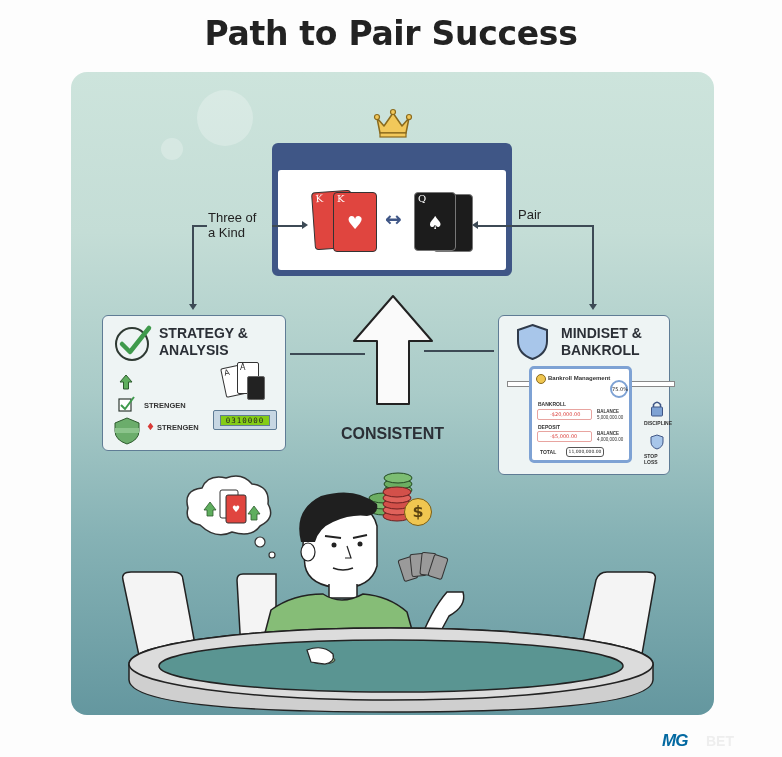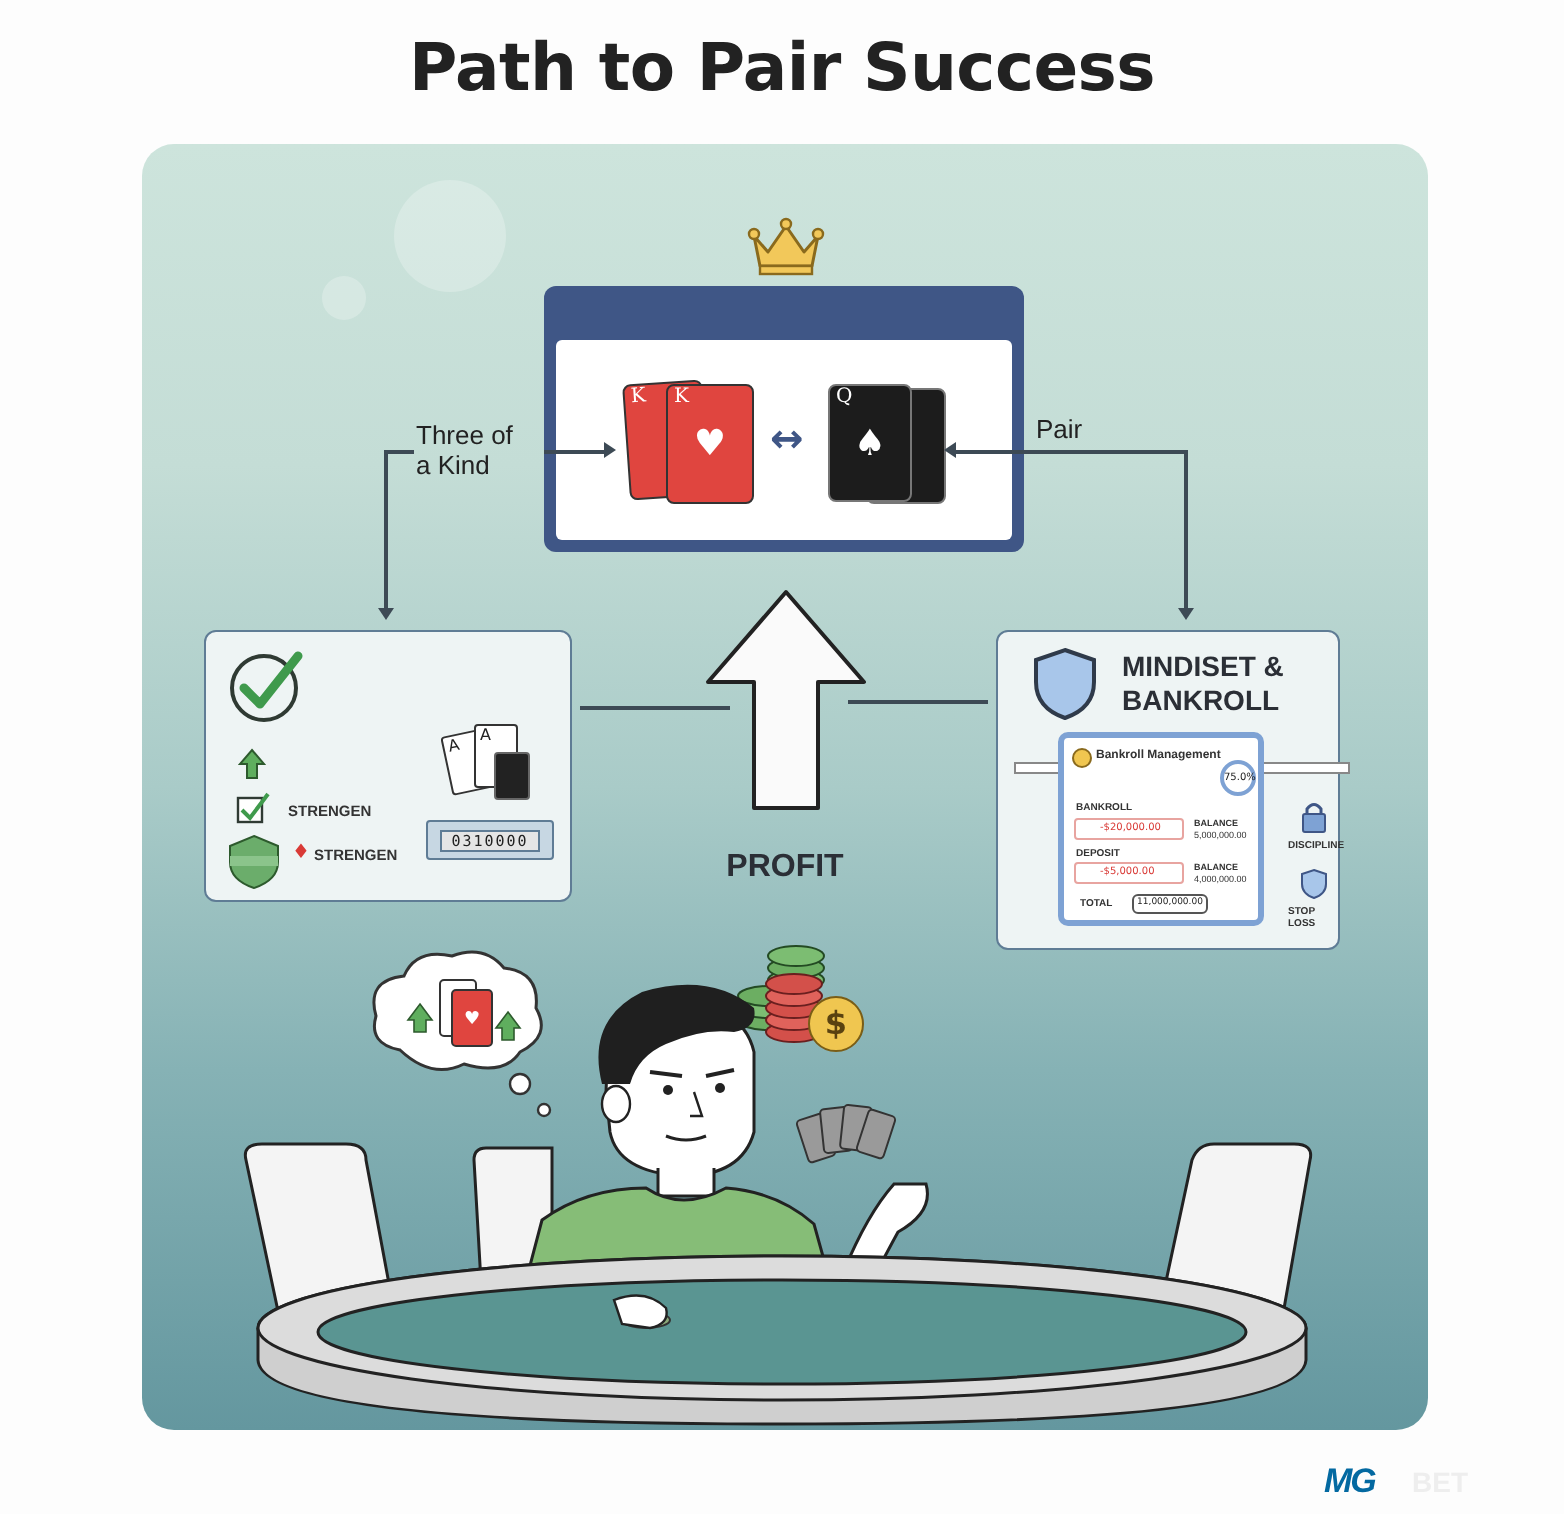--- a/index.html
+++ b/index.html
@@ -94,47 +94,51 @@
 <div class="line-v" style="left:592px;top:225px;height:82px;"></div>
 <div class="arrowhead-down" style="left:589px;top:304px;"></div>
 
 <svg class="abs" style="left:352px;top:294px;" width="82" height="112" viewBox="0 0 82 112">
   <path d="M41 2 L80 47 L57 47 L57 110 L25 110 L25 47 L2 47 Z" fill="#fafafa" stroke="#222" stroke-width="2" stroke-linejoin="round"></path>
 </svg>
 <div class="line-h" style="left:290px;top:353px;width:75px;"></div>
 <div class="line-h" style="left:424px;top:350px;width:70px;"></div>
 
 <div class="cp-text">
-  <div>PROFIT</div>
+  <div>CONSISTENT</div>
 </div>
 
 <div class="side-box" style="left:102px;top:315px;width:184px;height:136px;">
   <svg class="abs" style="left:10px;top:8px;" width="40" height="38" viewBox="0 0 40 38">
     <circle cx="19" cy="20" r="16" fill="none" stroke="#2f3a33" stroke-width="2"></circle>
     <path d="M9 20 L17 28 L36 4" fill="none" stroke="#3f9a4c" stroke-width="4.5" stroke-linecap="round" stroke-linejoin="round"></path>
   </svg>
+  <div class="side-title" style="left:56px;top:9px;">
+    <div>STRATEGY &amp;</div>
+    <div>ANALYSIS</div>
+  </div>
   <svg class="abs" style="left:16px;top:58px;" width="14" height="16" viewBox="0 0 14 16">
     <path d="M7 1 L13 8 L9.5 8 L9.5 15 L4.5 15 L4.5 8 L1 8 Z" fill="#5fae5e" stroke="#2d5a2d" stroke-width="1"></path>
   </svg>
   <svg class="abs" style="left:15px;top:80px;" width="17" height="16" viewBox="0 0 17 16">
     <rect x="1" y="3" width="12" height="12" fill="#fff" stroke="#2f3a33" stroke-width="1.2"></rect>
     <path d="M3 9 L7 13 L16 1" fill="none" stroke="#3f9a4c" stroke-width="2"></path>
   </svg>
   <div class="tiny" style="left:41px;top:85px;">STRENGEN</div>
   <svg class="abs" style="left:10px;top:101px;" width="28" height="28" viewBox="0 0 28 28">
     <path d="M14 1 L26 6 L26 14 Q26 23 14 27 Q2 23 2 14 L2 6 Z" fill="#6bad6b" stroke="#2d5a2d" stroke-width="1"></path>
     <rect x="2" y="11" width="24" height="5" fill="#8bc48b"></rect>
   </svg>
   <div class="abs" style="left:43px;top:105px;color:#d93a36;font-size:10px;">♦</div>
   <div class="tiny" style="left:54px;top:107px;text-align:right;">STRENGEN</div>
   <div class="abs" style="left:120px;top:50px;width:22px;height:30px;background:#fff;border:1px solid #333;border-radius:2px;transform:rotate(-12deg);font-size:8px;padding-left:2px;">A</div>
   <div class="abs" style="left:134px;top:46px;width:22px;height:32px;background:#fff;border:1px solid #333;border-radius:2px;font-size:8px;padding-left:2px;">A</div>
   <div class="abs" style="left:144px;top:60px;width:18px;height:24px;background:#222;border:1px solid #666;border-radius:2px;"></div>
   <div class="abs" style="left:110px;top:94px;width:64px;height:20px;background:#c7d7e3;border:1px solid #5f7c95;border-radius:2px;">
-    <div style="margin:4px 6px;background:#e5e5e5;font-family:'DejaVu Sans Mono',monospace;font-size:7.5px;letter-spacing:1px;text-align:center;border:1px solid #5f7c95;">0310000</div>
+    <div style="margin:4px 6px;background:#84cc16;font-family:'DejaVu Sans Mono',monospace;font-size:7.5px;letter-spacing:1px;text-align:center;border:1px solid #5f7c95;">0310000</div>
   </div>
 </div>
 
 <div class="side-box" style="left:498px;top:315px;width:172px;height:160px;">
   <svg class="abs" style="left:17px;top:7px;" width="33" height="38" viewBox="0 0 33 38">
     <path d="M16.5 2 L31 7 L31 18 Q31 31 16.5 36 Q2 31 2 18 L2 7 Z" fill="#a8c6ea" stroke="#2f3a4a" stroke-width="2"></path>
   </svg>
   <div class="side-title" style="left:62px;top:9px;">
     <div>MINDISET &amp;</div>
     <div>BANKROLL</div>

